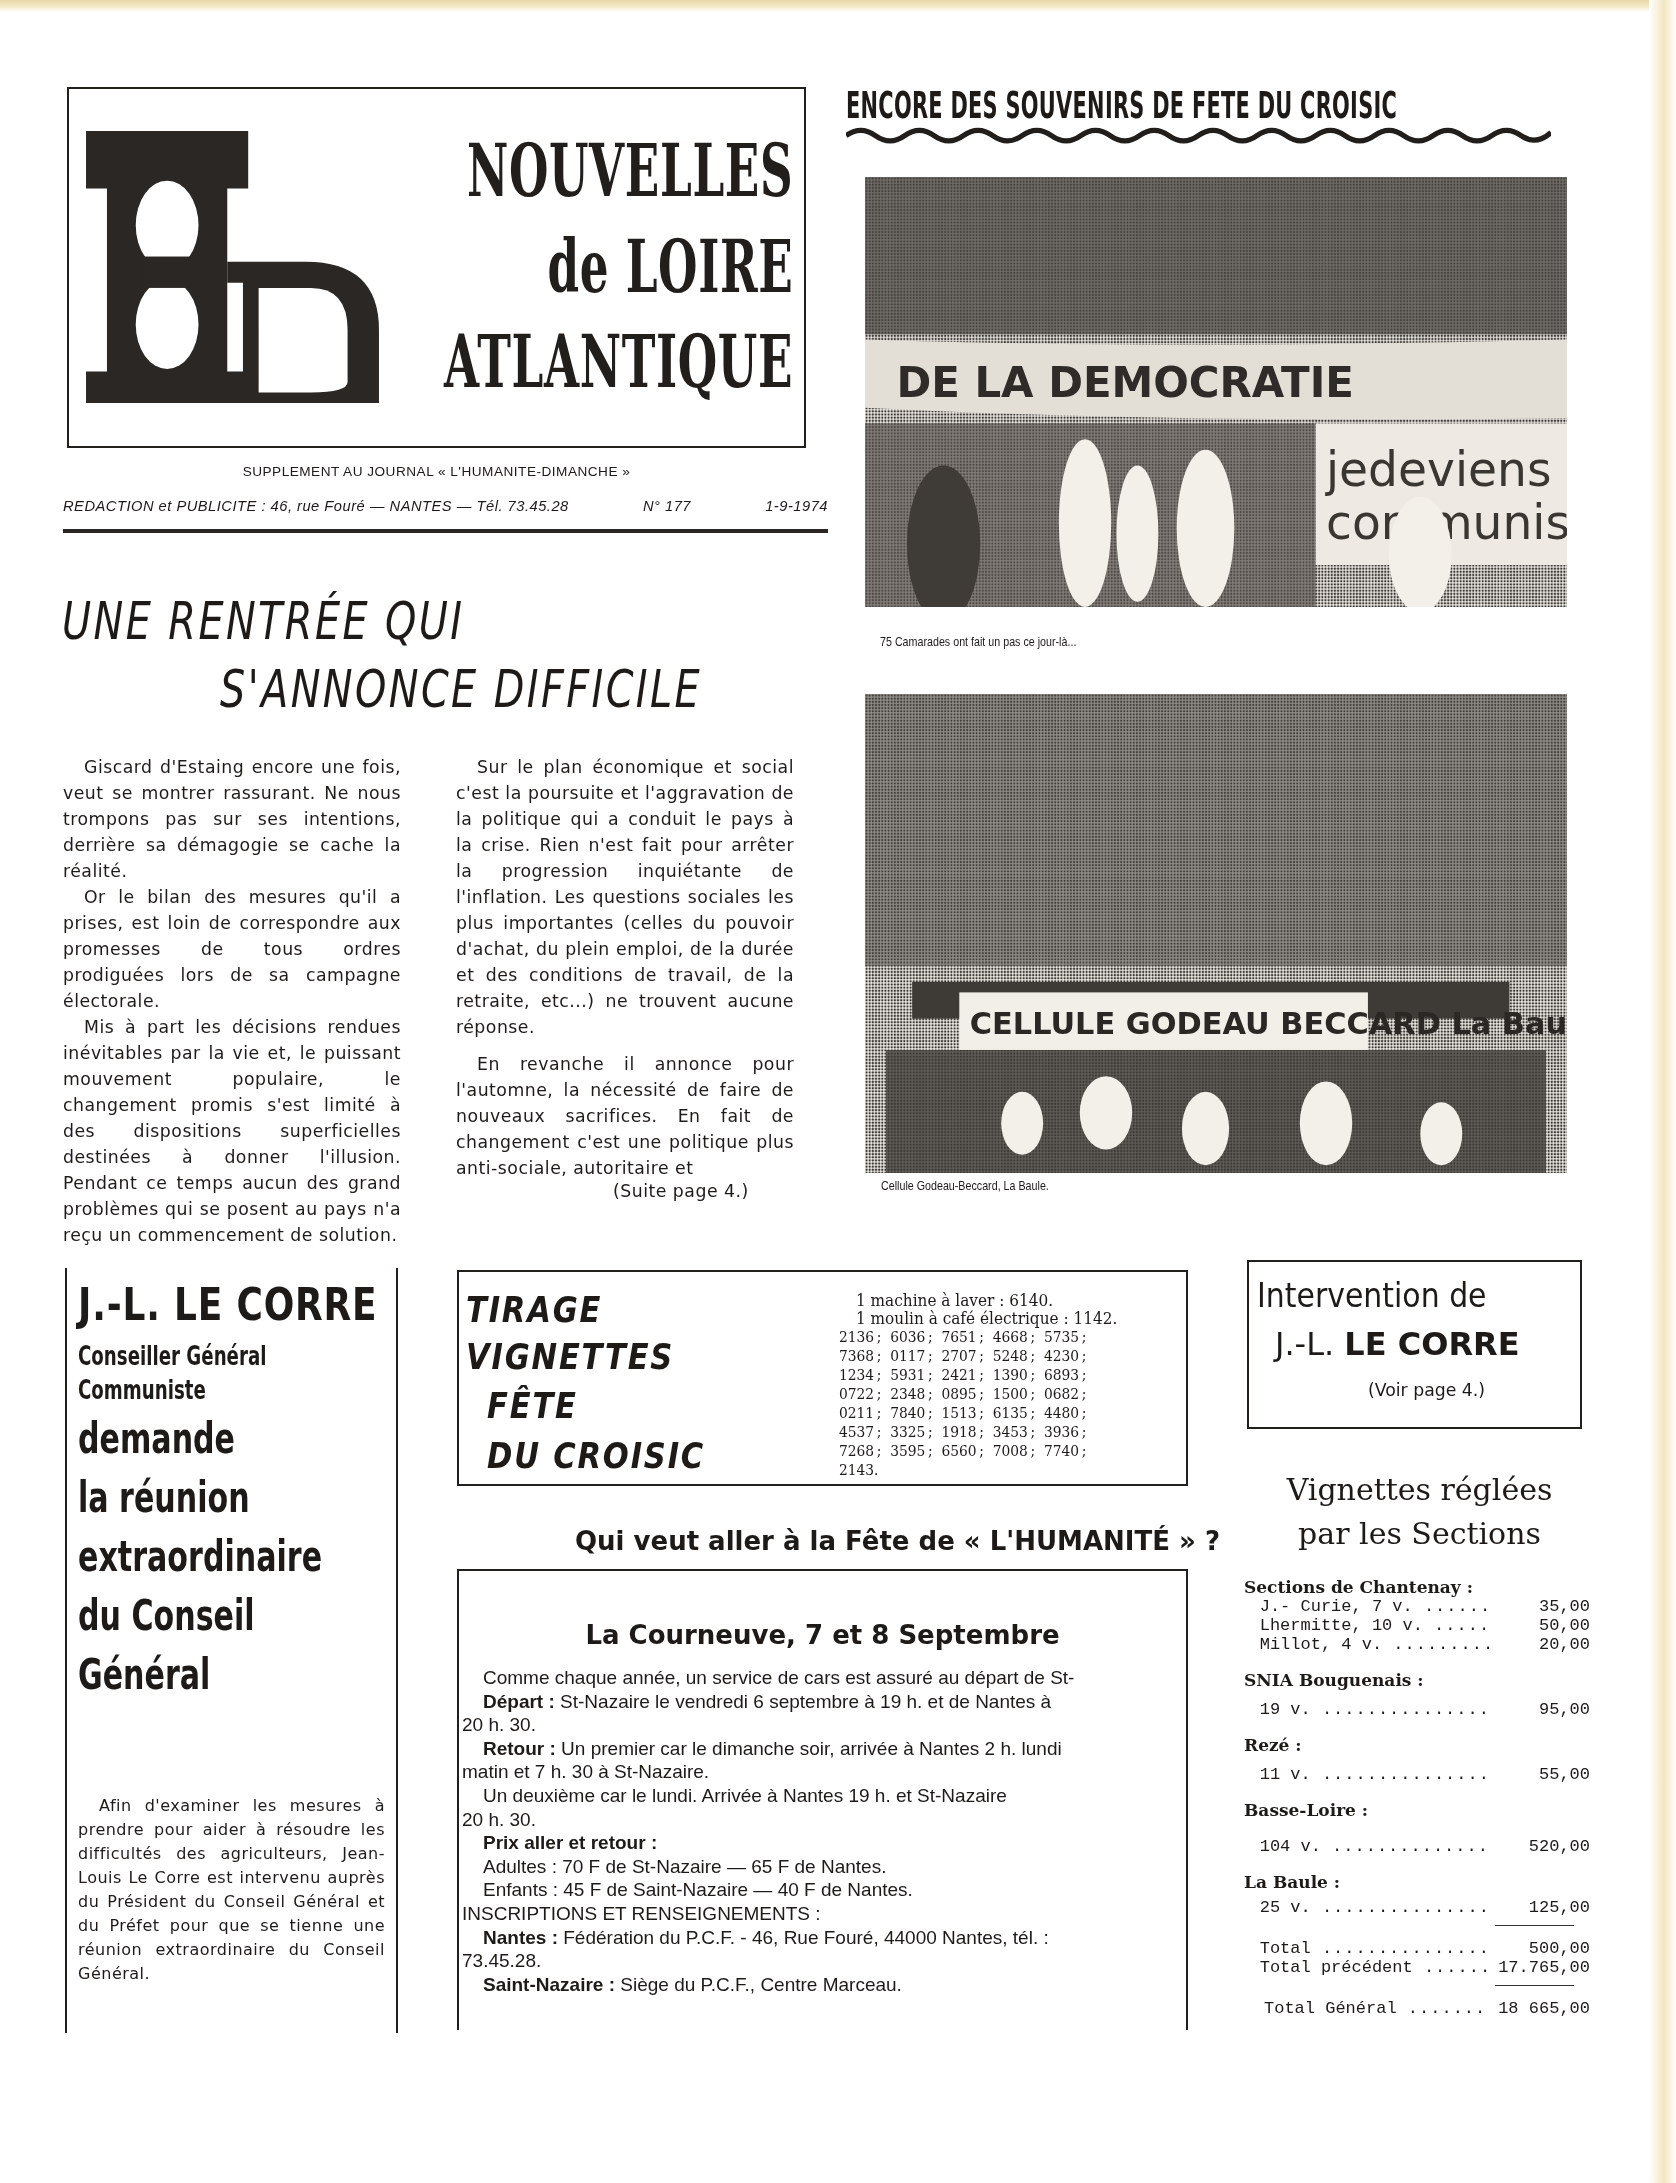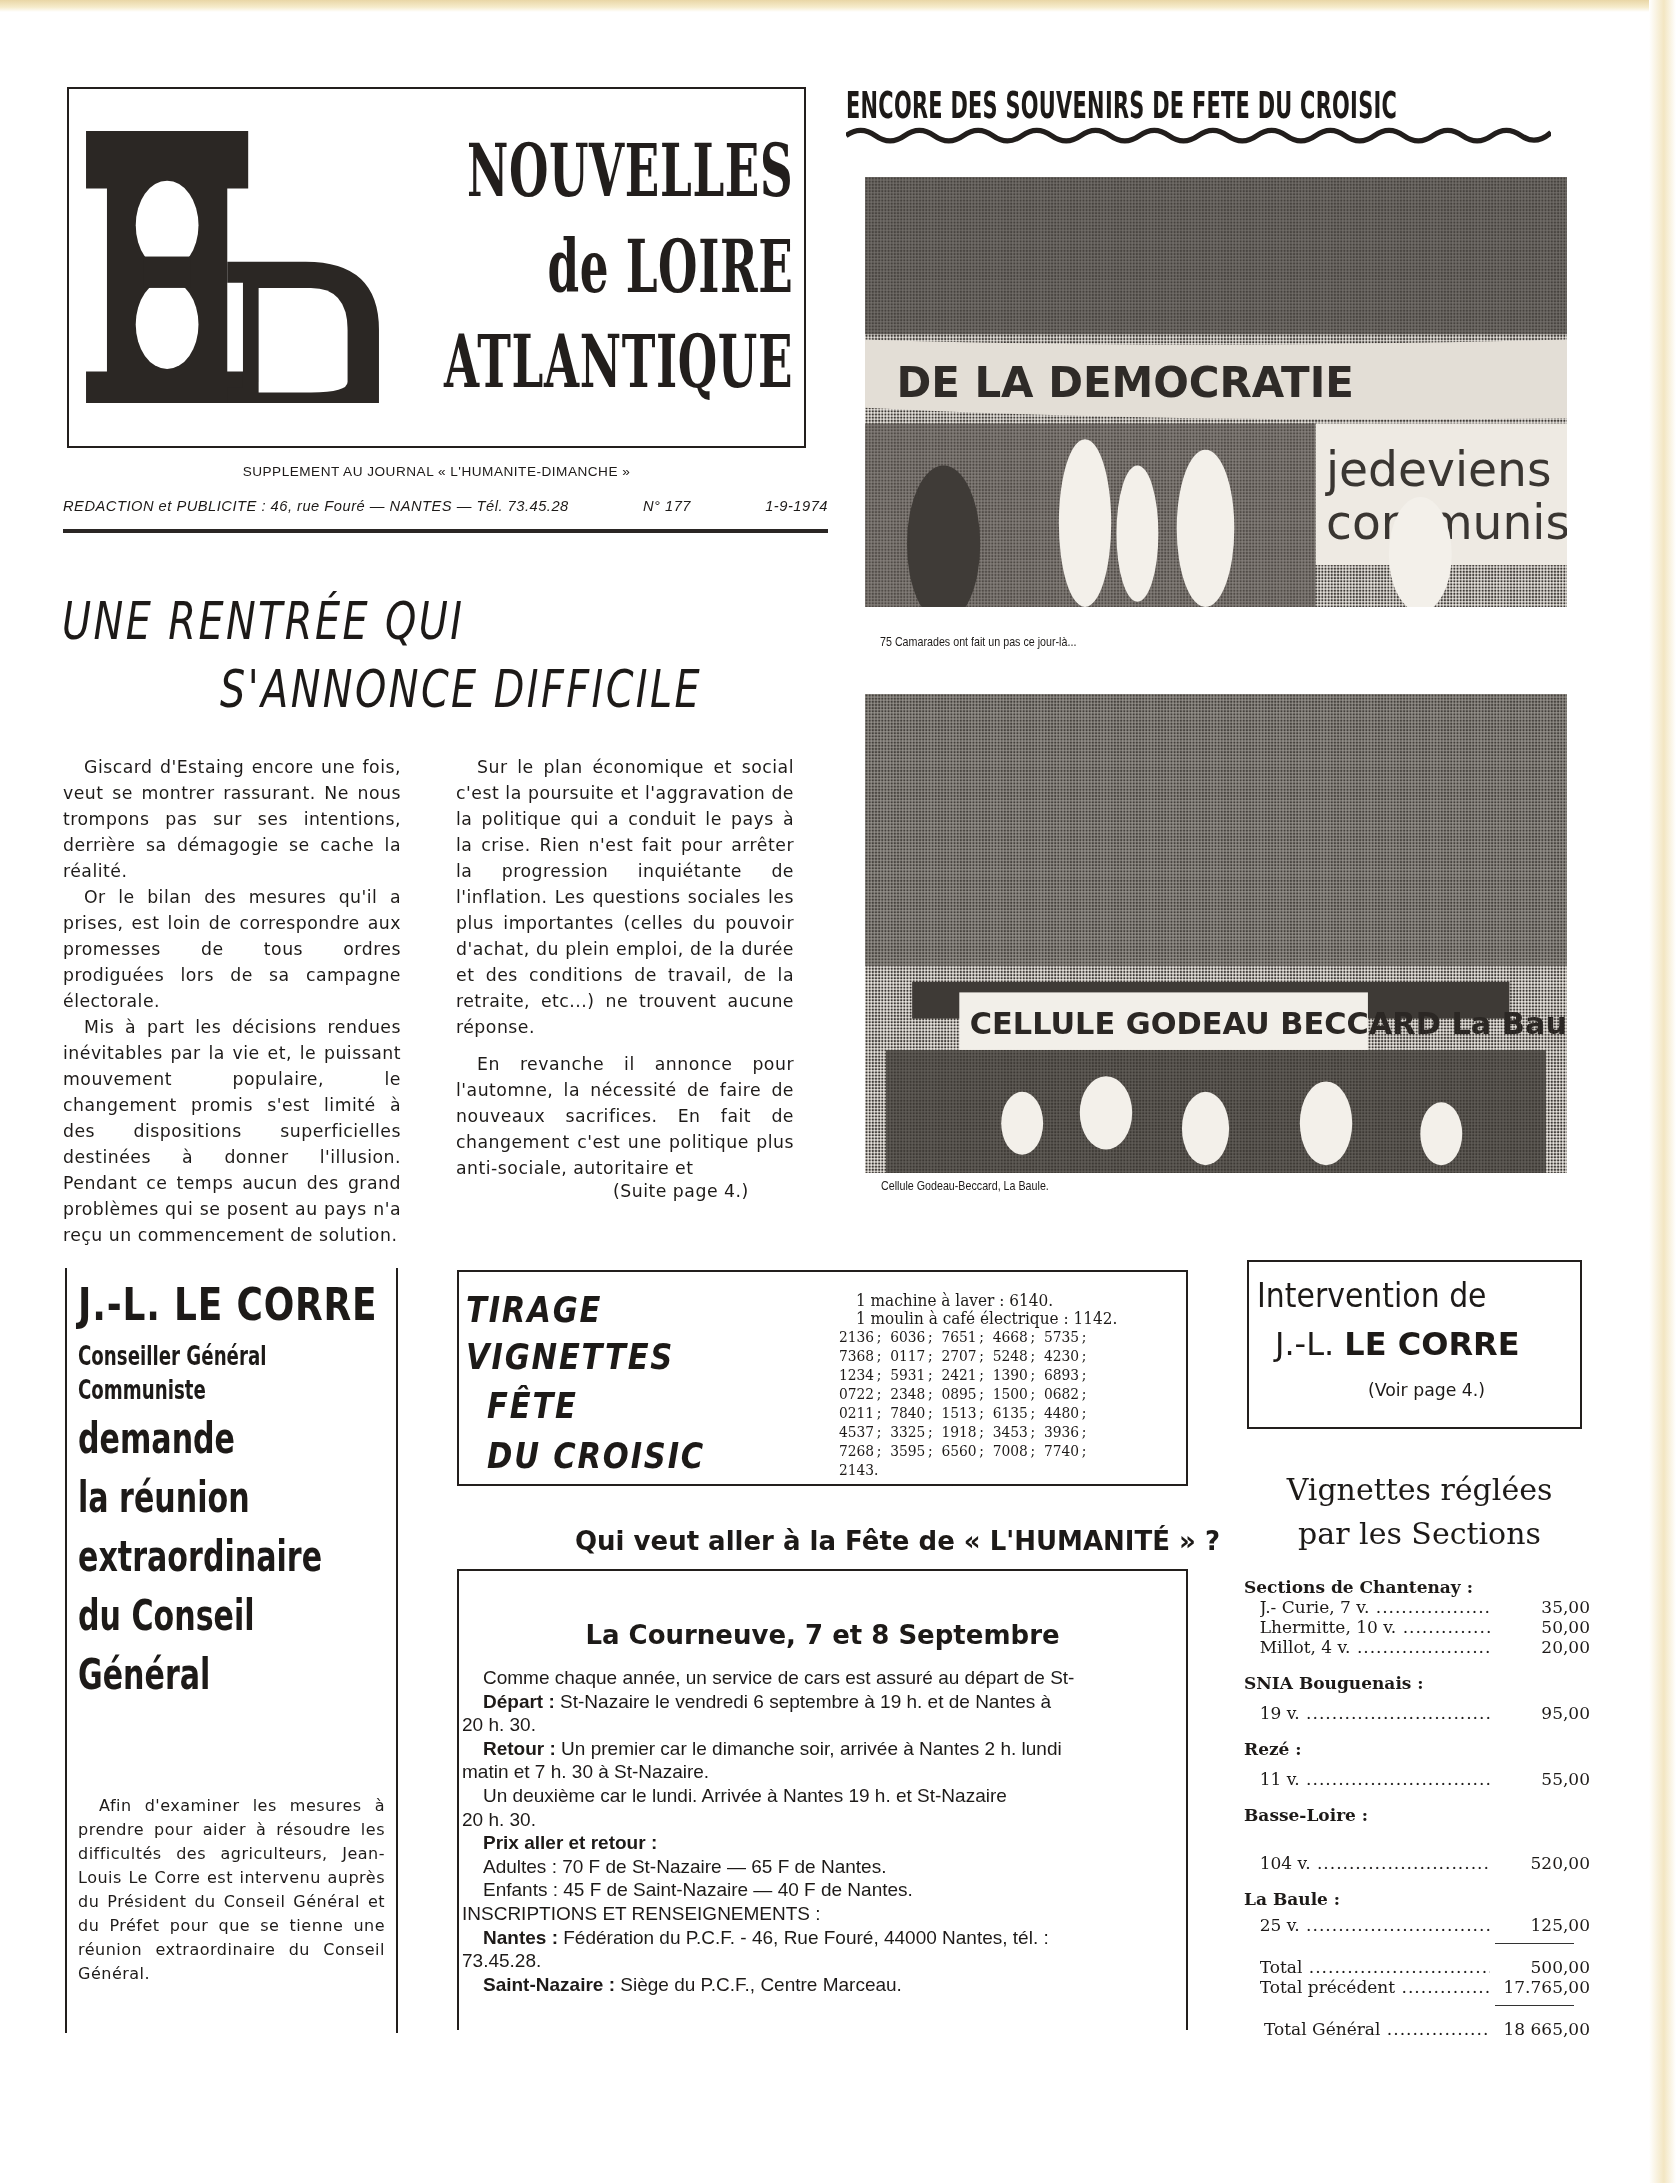--- a/index.html
+++ b/index.html
@@ -127,21 +127,21 @@
     font-family: "DejaVu Sans", sans-serif; font-size: 34px; white-space: nowrap;
     transform: scaleX(0.88); transform-origin: left center;
   }
   .vig-title {
     font-family: "DejaVu Serif", serif; font-size: 30px; text-align: center; width: 335px;
   }
   .ledger {
     font-family: "DejaVu Serif", serif; font-size: 17px;
   }
   .ledger .hdr { font-weight: bold; margin-top: 15.7px; }
-  .ledger .row { display: flex; justify-content: center; padding-left: 15.7px; }
+  .ledger .row { display: flex; justify-content: center; padding-left: 15.7px; font-family: Liberation Mono, monospace; }
   .ledger .row .lbl { flex: 1; overflow: hidden; white-space: nowrap; }
   .ledger .row .lbl::after { content: " .............................................."; letter-spacing: 1px; }
   .ledger .row .val { width: 100px; text-align: right; }
   .ledger .rule { margin-left: 251px; height: 1px; background: #333; margin-top: 8.4px; margin-bottom: 12.6px; width: 79px; }
 </style>
 </head>
 <body>
 
 <div class="abs paper-top-edge"></div>
 <div class="abs paper-right-edge"></div>
@@ -385,21 +385,21 @@
       <span class="val">95,00</span>
     </div>
 
   <div class="hdr">Rezé :</div>
   <div class="row" style="margin-top:10.5px">
       <span class="lbl">11 v.</span>
       <span class="val">55,00</span>
     </div>
 
   <div class="hdr">Basse-Loire :</div>
-  <div class="row" style="margin-top:28px">
+  <div class="row" style="margin-top:17px">
       <span class="lbl">104 v.</span>
       <span class="val">520,00</span>
     </div>
 
   <div class="hdr">La Baule :</div>
   <div class="row" style="margin-top:6.3px">
       <span class="lbl">25 v.</span>
       <span class="val">125,00</span>
     </div>
 

